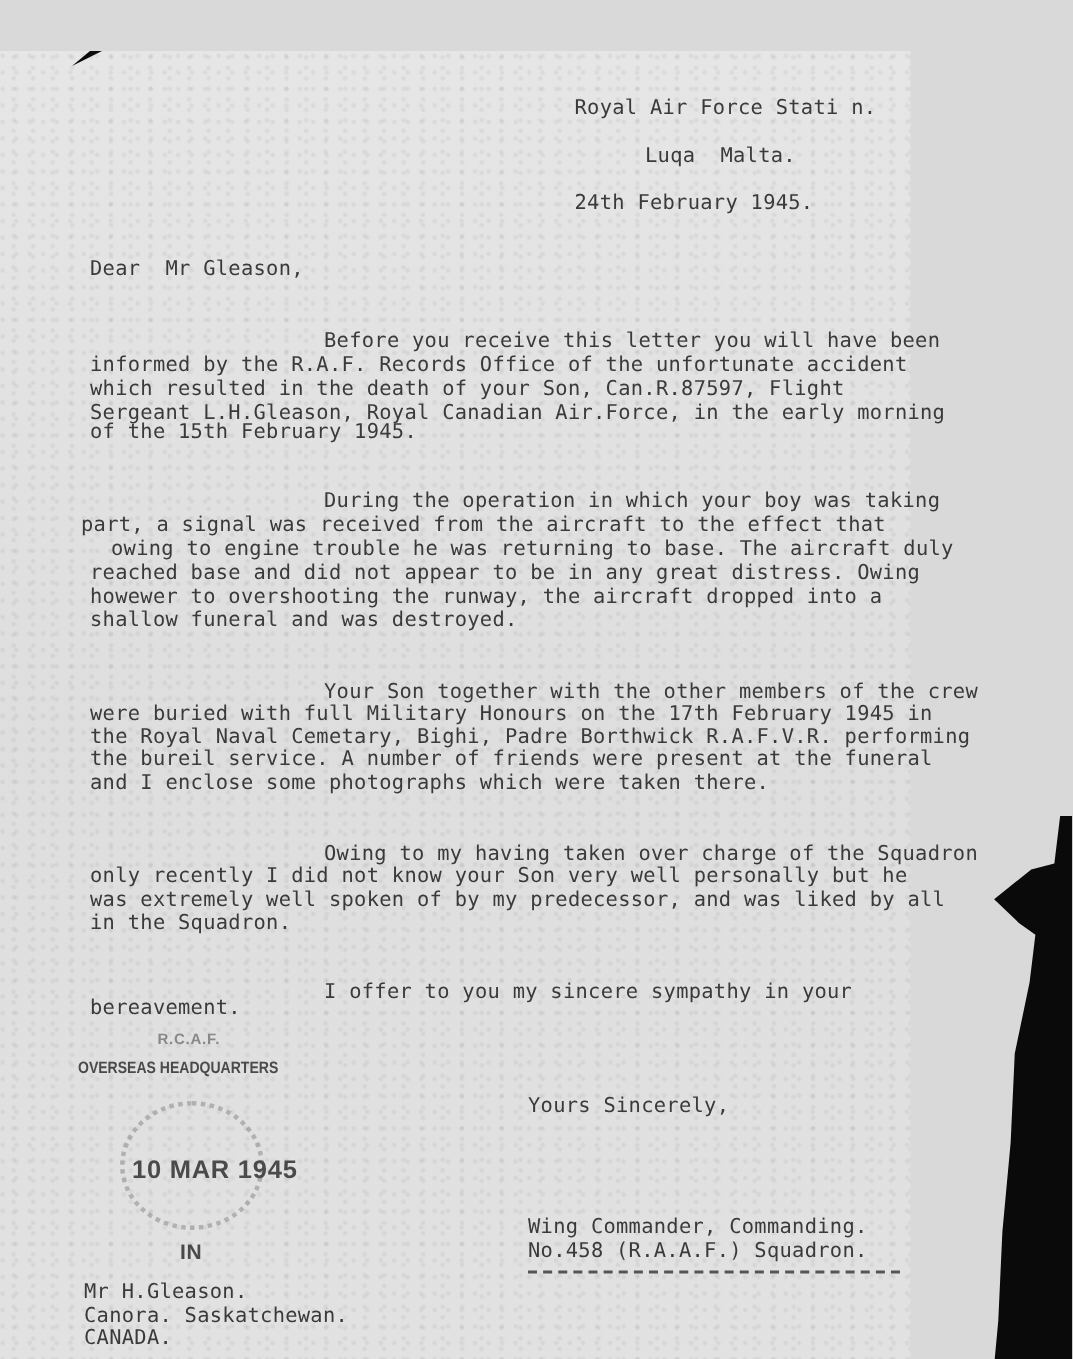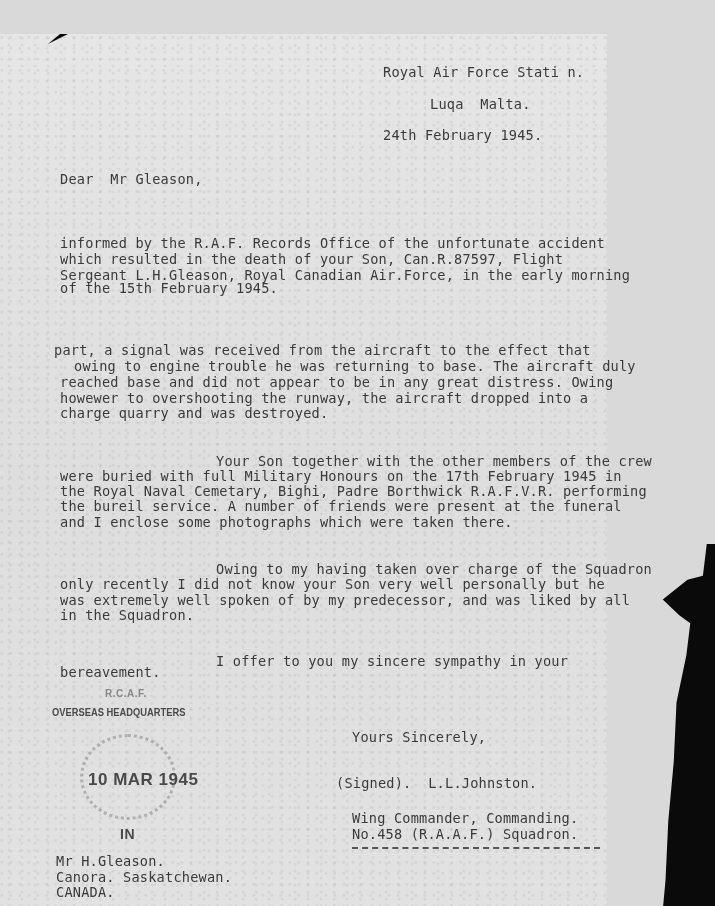--- a/index.html
+++ b/index.html
@@ -39,30 +39,32 @@
 
   <div class="tear" style="left:48px;top:0;width:20px;height:10px;clip-path:polygon(0 100%,60% 0,100% 0,70% 30%);"></div>
   <div class="tear" style="left:660px;top:510px;width:55px;height:396px;clip-path:polygon(85% 0,100% 0,100% 100%,0 100%,10% 85%,15% 70%,25% 55%,30% 40%,48% 28%,55% 20%,35% 18%,5% 14%,50% 9%,78% 8%);"></div>
 
   <div class="line" style="left:383px;top:30px;">Royal Air Force Stati n.</div>
   <div class="line" style="left:430px;top:62px;">Luqa  Malta.</div>
   <div class="line" style="left:383px;top:93px;">24th February 1945.</div>
 
   <div class="line" style="left:60px;top:137px;">Dear  Mr Gleason,</div>
 
+  <div class="line" style="left:216px;top:185px;">Before you receive this letter you will have been</div>
   <div class="line" style="left:60px;top:201px;text-align:center;">informed by the R.A.F. Records Office of the unfortunate accident</div>
   <div class="line" style="left:60px;top:217px;">which resulted in the death of your Son, Can.R.87597, Flight</div>
   <div class="line" style="left:60px;top:233px;">Sergeant L.H.Gleason, Royal Canadian Air.Force, in the early morning</div>
   <div class="line" style="left:60px;top:246px;">of the 15th February 1945.</div>
 
+  <div class="line" style="left:216px;top:292px;">During the operation in which your boy was taking</div>
   <div class="line" style="left:54px;top:308px;">part, a signal was received from the aircraft to the effect that</div>
   <div class="line" style="left:74px;top:324px;">owing to engine trouble he was returning to base. The aircraft duly</div>
   <div class="line" style="left:60px;top:356px;">howewer to overshooting the runway, the aircraft dropped into a</div>
   <div class="line" style="left:60px;top:340px;">reached base and did not appear to be in any great distress. Owing</div>
-  <div class="line" style="left:60px;top:371px;">charge quarry and was destroyed.</div>
+  <div class="line" style="left:60px;top:371px;">shallow funeral and was destroyed.</div>
 
   <div class="line" style="left:216px;top:419px;">Your Son together with the other members of the crew</div>
   <div class="line" style="left:60px;top:434px;">were buried with full Military Honours on the 17th February 1945 in</div>
   <div class="line" style="left:60px;top:449px;">the Royal Naval Cemetary, Bighi, Padre Borthwick R.A.F.V.R. performing</div>
   <div class="line" style="left:60px;top:464px;">the bureil service. A number of friends were present at the funeral</div>
   <div class="line" style="left:60px;top:480px;">and I enclose some photographs which were taken there.</div>
 
   <div class="line" style="left:216px;top:527px;">Owing to my having taken over charge of the Squadron</div>
   <div class="line" style="left:60px;top:542px;">only recently I did not know your Son very well personally but he</div>
   <div class="line" style="left:60px;top:558px;">was extremely well spoken of by my predecessor, and was liked by all</div>
@@ -71,21 +73,20 @@
   <div class="line" style="left:216px;top:619px;">I offer to you my sincere sympathy in your</div>
   <div class="line" style="left:60px;top:630px;">bereavement.</div>
 
   <div class="stamp" style="left:105px;top:654px;font-size:10px;color:#888;">R.C.A.F.</div>
   <div class="stamp" style="left:52px;top:672px;font-size:11px;letter-spacing:0;transform:scaleX(0.85);transform-origin:left;">OVERSEAS HEADQUARTERS</div>
   <div style="position:absolute;left:80px;top:700px;width:90px;height:80px;border:3px dotted #8a8a8a;border-radius:50%;opacity:0.55;"></div>
   <div class="stamp" style="left:88px;top:736px;font-size:17px;">10 MAR 1945</div>
   <div class="stamp" style="left:120px;top:792px;font-size:14px;">IN</div>
 
   <div class="line" style="left:352px;top:695px;">Yours Sincerely,</div>
-  <div class="line" style="left:336px;top:741px;">(Signed).  L.L.Johnston.</div>
   <div class="line" style="left:352px;top:776px;">Wing Commander, Commanding.</div>
   <div class="line" style="left:352px;top:792px;">No.458 (R.A.A.F.) Squadron.</div>
   <div class="dash" style="left:352px;top:813px;width:248px;"></div>
 
   <div class="line" style="left:56px;top:819px;">Mr H.Gleason.</div>
   <div class="line" style="left:56px;top:835px;">Canora. Saskatchewan.</div>
   <div class="line" style="left:56px;top:850px;">CANADA.</div>
   <div class="dash" style="left:56px;top:872px;width:192px;"></div>
 
 </div>

